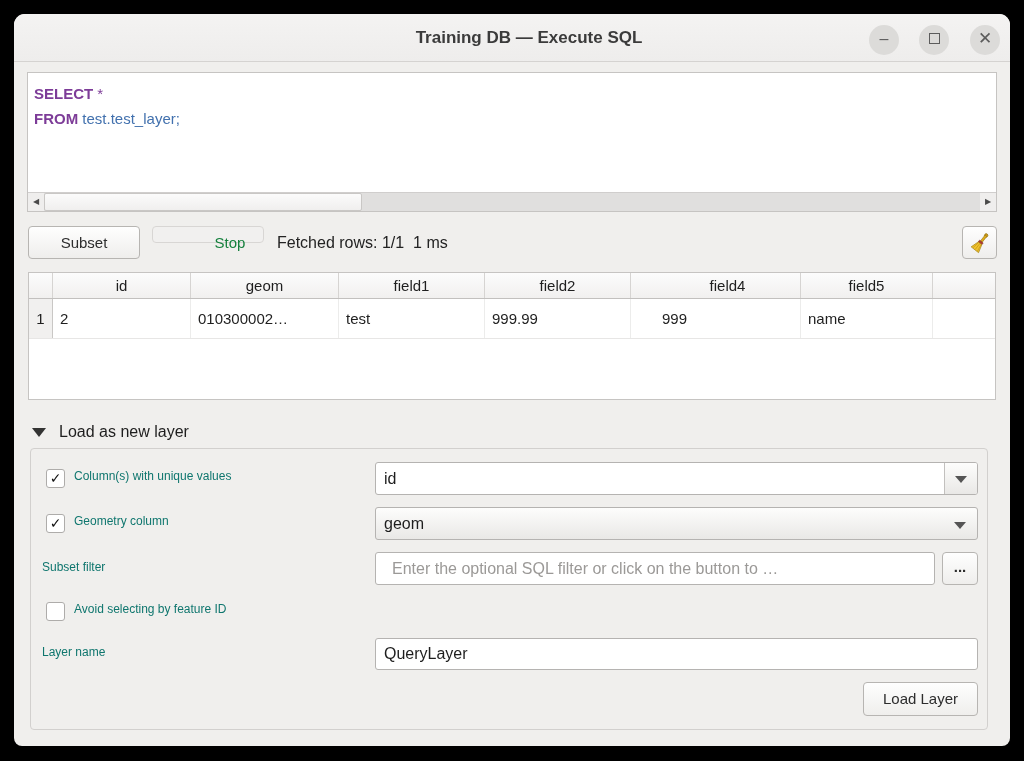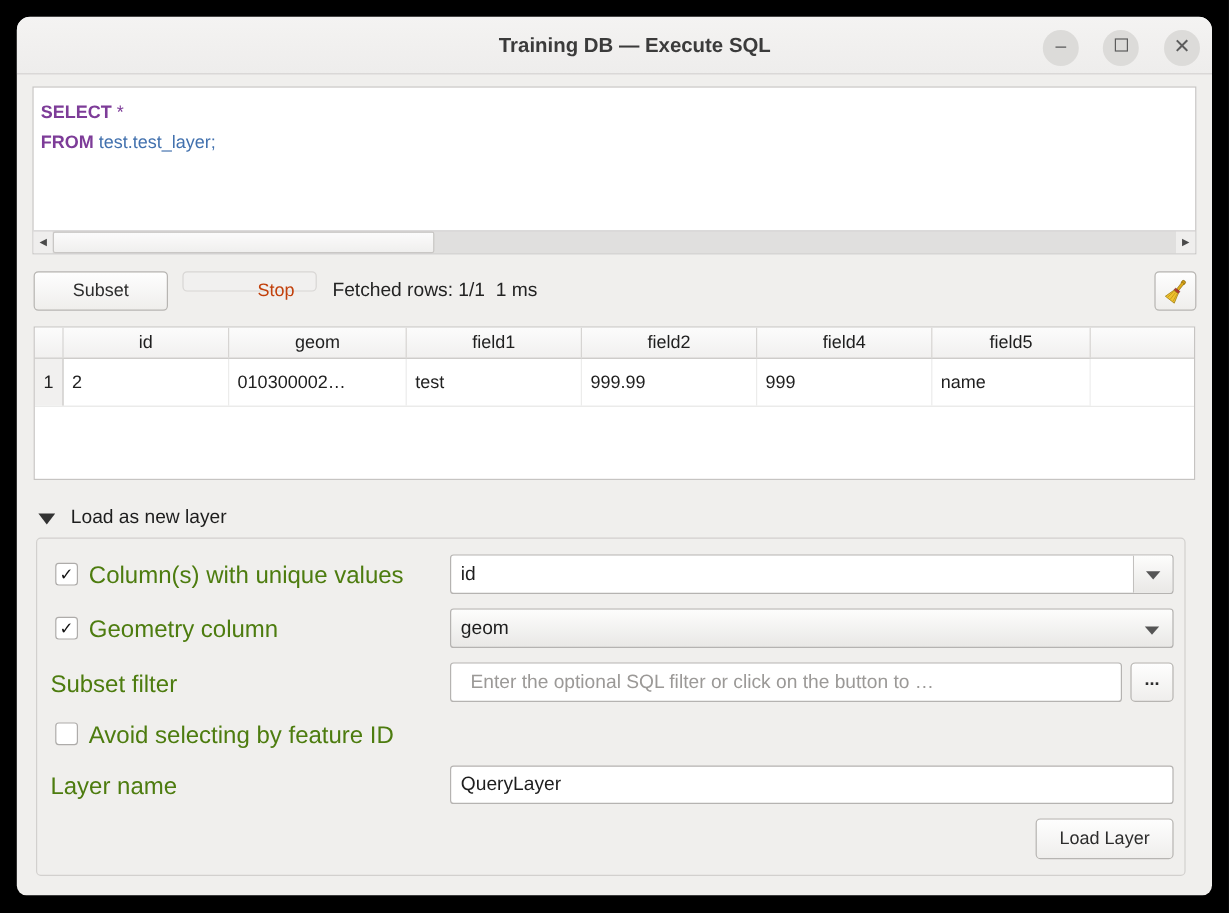--- a/index.html
+++ b/index.html
@@ -59,21 +59,21 @@
 
   
   .btn {
     display: inline-block; border: 1px solid #b7b5b2; border-radius: 4px;
     background: linear-gradient(#fefefe, #efeeec);
     font-size: 15px; color: #2d2d2d; text-align: center;
   }
   .execute-btn { position: absolute; left: 14px; top: 212px; width: 112px; height: 33px; line-height: 31px; }
   .stop-btn {
     position: absolute; left: 138px; top: 212px; width: 112px; height: 17px; line-height: 31px;
-    background: #f1f0ef; border-color: #d8d6d4; color: #c2410c; padding-left: 44px;
+    background: #f1f0ef; border-color: #d8d6d4; color: #15803d; padding-left: 44px;
   }
   .status-text {
     position: absolute; left: 263px; top: 212px; height: 33px; line-height: 33px;
     font-size: 16px; color: #232323; white-space: pre;
   }
   .clear-btn { position: absolute; left: 948px; top: 212px; width: 35px; height: 33px; padding-top: 4px; }
 
   
   .rtable {
     position: absolute; left: 14px; top: 258px; width: 968px; height: 128px;
@@ -91,21 +91,21 @@
     font-size: 15px; color: #1f1f1f; text-align: center; line-height: 40px;
   }
   .td {
     font-size: 15px; color: #1f1f1f; line-height: 40px; padding-left: 7px;
     border-right: 1px solid #ececeb; overflow: hidden; white-space: nowrap;
   }
   .w-id { width: 138px; flex: 0 0 138px; }
   .w-geom { width: 148px; flex: 0 0 148px; }
   .w-f1 { width: 146px; flex: 0 0 146px; }
   .w-f2 { width: 146px; flex: 0 0 146px; }
-  .w-f4 { width: 146px; flex: 0 0 146px; }
+  .w-f4 { width: 146px; flex: 0 0 146px; margin-left: 24px; }
   .w-f5 { width: 132px; flex: 0 0 132px; }
   .th.rest, .td.rest { flex: 1; border-right: none; }
   .td.rest { background: #fff; }
 
   
   .section-header { position: absolute; left: 18px; top: 406px; height: 24px; display: flex; align-items: center; }
   .tri-down {
     width: 0; height: 0; border-left: 7px solid transparent; border-right: 7px solid transparent;
     border-top: 9px solid #333; margin-right: 13px;
   }
@@ -115,21 +115,21 @@
     border: 1px solid #d2d0ce; border-radius: 4px;
   }
 
   .checkbox {
     position: absolute; width: 19px; height: 19px; background: #fff;
     border: 1px solid #aeacaa; border-radius: 3px; text-align: center;
     line-height: 17px; font-size: 14px; color: #111;
   }
   .checkbox .mark { visibility: hidden; }
   .checkbox.checked .mark { visibility: visible; }
-  .flabel { position: absolute; font-size: 20px; color: #4d7c0f; }
+  .flabel { position: absolute; font-size: 12px; color: #0f766e; }
 
   .combo-edit {
     position: absolute; left: 361px; width: 603px; height: 33px;
     background: #fff; border: 1px solid #b5b3b1; border-radius: 3px;
   }
   .combo-edit input {
     position: absolute; left: 0; top: 0; width: 566px; height: 31px; border: none; outline: none;
     padding-left: 8px; font-size: 16px; color: #1e1e1e; font-family: "Liberation Sans", sans-serif; background: transparent;
   }
   .combo-btn {

